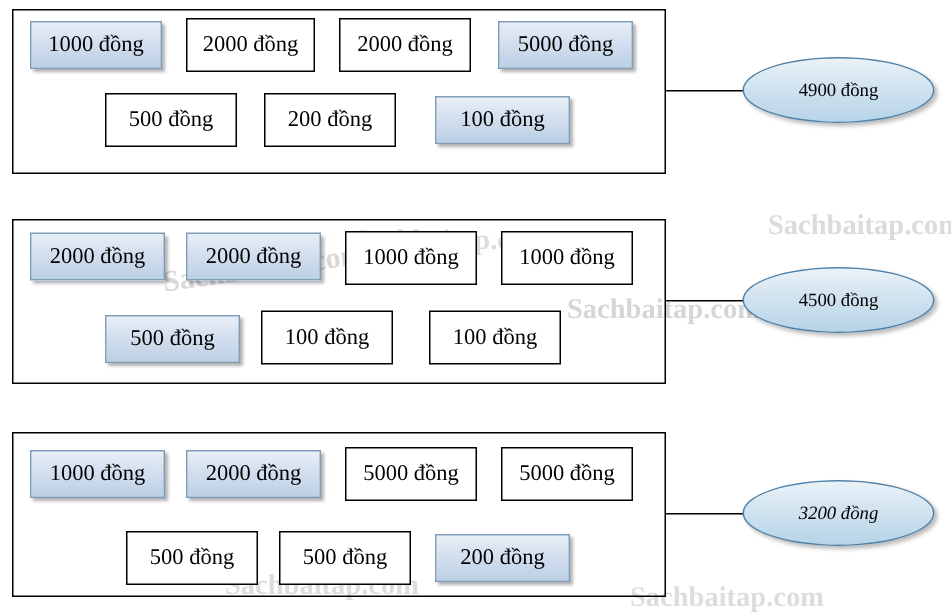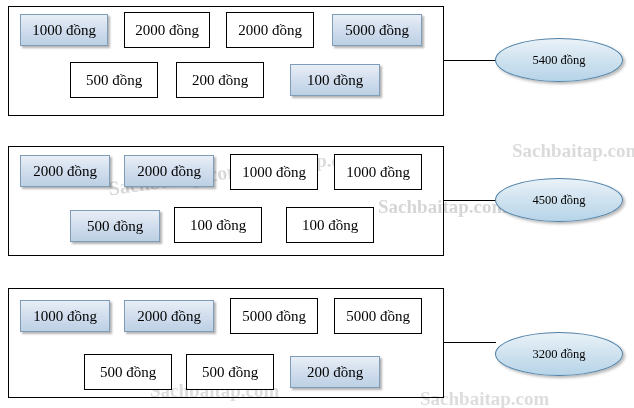--- a/index.html
+++ b/index.html
@@ -99,34 +99,34 @@
     <div class="watermark" style="left: 420px; top: 388px; font-size: 19px; color: rgb(210, 210, 210); transform: rotate(0deg);">Sachbaitap.com</div>
     <div class="group-box" style="left: 8px; top: 6px; width: 436px; height: 110px;"></div>
     <div class="note shaded" style="left: 20px; top: 14px; width: 88px; height: 32px;">1000 đồng</div>
     <div class="note plain" style="left: 124px; top: 12px; width: 86px; height: 36px;">2000 đồng</div>
     <div class="note plain" style="left: 226px; top: 12px; width: 88px; height: 36px;">2000 đồng</div>
     <div class="note shaded" style="left: 332px; top: 14px; width: 90px; height: 32px;">5000 đồng</div>
     <div class="note plain" style="left: 70px; top: 62px; width: 88px; height: 36px;">500 đồng</div>
     <div class="note plain" style="left: 176px; top: 62px; width: 88px; height: 36px;">200 đồng</div>
     <div class="note shaded" style="left: 290px; top: 64px; width: 90px; height: 32px;">100 đồng</div>
     <div class="connector" style="left: 444px; top: 60px; width: 52px;"></div>
-    <div class="total-ellipse" style="left: 495px; top: 38px; width: 128px; height: 44px;">5400 đồng</div>
+    <div class="total-ellipse" style="left: 495px; top: 38px; width: 128px; height: 44px;">4900 đồng</div>
     <div class="group-box" style="left: 8px; top: 146px; width: 436px; height: 110px;"></div>
     <div class="note shaded" style="left: 20px; top: 155px; width: 90px; height: 32px;">2000 đồng</div>
     <div class="note shaded" style="left: 124px; top: 155px; width: 90px; height: 32px;">2000 đồng</div>
     <div class="note plain" style="left: 230px; top: 154px; width: 88px; height: 36px;">1000 đồng</div>
     <div class="note plain" style="left: 334px; top: 154px; width: 88px; height: 36px;">1000 đồng</div>
     <div class="note shaded" style="left: 70px; top: 210px; width: 90px; height: 32px;">500 đồng</div>
     <div class="note plain" style="left: 174px; top: 207px; width: 88px; height: 36px;">100 đồng</div>
     <div class="note plain" style="left: 286px; top: 207px; width: 88px; height: 36px;">100 đồng</div>
     <div class="connector" style="left: 444px; top: 200px; width: 52px;"></div>
     <div class="total-ellipse" style="left: 495px; top: 178px; width: 128px; height: 44px;">4500 đồng</div>
     <div class="group-box" style="left: 8px; top: 288px; width: 436px; height: 110px;"></div>
     <div class="note shaded" style="left: 20px; top: 300px; width: 90px; height: 32px;">1000 đồng</div>
     <div class="note shaded" style="left: 124px; top: 300px; width: 90px; height: 32px;">2000 đồng</div>
     <div class="note plain" style="left: 230px; top: 298px; width: 88px; height: 36px;">5000 đồng</div>
     <div class="note plain" style="left: 334px; top: 298px; width: 88px; height: 36px;">5000 đồng</div>
     <div class="note plain" style="left: 84px; top: 354px; width: 88px; height: 36px;">500 đồng</div>
     <div class="note plain" style="left: 186px; top: 354px; width: 88px; height: 36px;">500 đồng</div>
     <div class="note shaded" style="left: 290px; top: 356px; width: 90px; height: 32px;">200 đồng</div>
     <div class="connector" style="left: 444px; top: 342px; width: 52px;"></div>
-    <div class="total-ellipse" style="left: 495px; top: 332px; width: 128px; height: 44px;">3200 đồng</div>
+    <div class="total-ellipse" style="left: 495px; top: 320px; width: 128px; height: 44px; font-style: italic;">3200 đồng</div>
   </div>
 
 </body></html>

